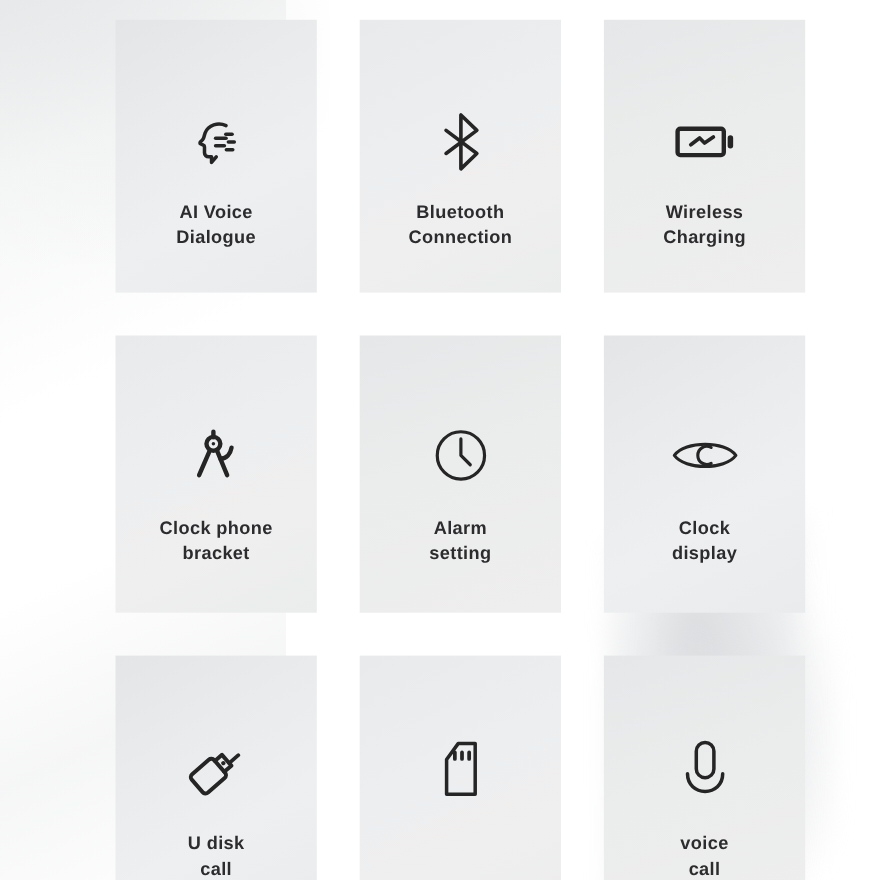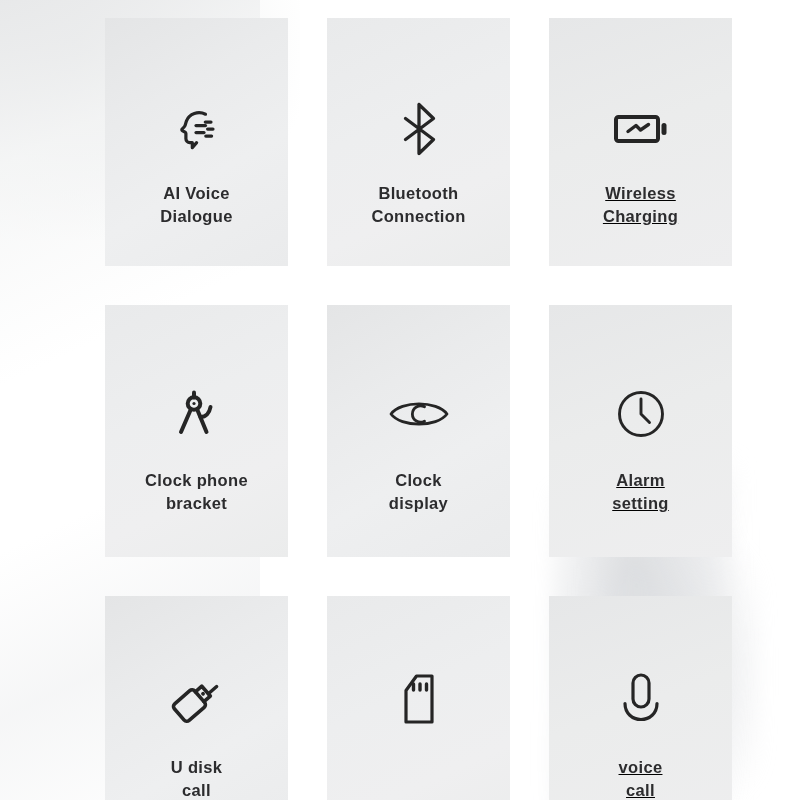--- a/index.html
+++ b/index.html
@@ -94,21 +94,20 @@
     flex-direction: column;
     align-items: center;
     justify-content: flex-start;
     overflow: hidden;
   }
   .feature-card.tone-b {
     background: linear-gradient(155deg, #e9eaeb 0%, #edeeef 40%, #efeff0 70%, #ebecec 100%);
   }
   .feature-card.tone-c {
     background: linear-gradient(160deg, #e6e7e8 0%, #ebecec 45%, #eeeeef 100%);
-    text-decoration: underline;
   }
 
   .card-icon {
     margin-top: 80px;
     height: 62px;
     display: flex;
     align-items: center;
     justify-content: center;
   }
   .row2 .card-icon { margin-top: 78px; }
@@ -189,40 +188,40 @@
         <circle cx="24" cy="16.5" r="1.6" fill="#252525" stroke="none"></circle>
         <path d="M21 22 L11 45"></path>
         <path d="M27 22 L36.5 45"></path>
         <path d="M30.5 30 C36 30 39.5 25.5 40.5 20"></path>
       </svg>
     </div>
     <div class="card-label">Clock phone
 bracket</div>
   </div>
 
+  <div class="feature-card tone-c row2">
+    <div class="card-icon">
+      <svg width="50" height="50" viewBox="0 0 50 50" fill="none" stroke="#252525" stroke-width="2.9" stroke-linecap="round" stroke-linejoin="round">
+        <circle cx="25" cy="25" r="21.5"></circle>
+        <path d="M25 10 L25 25 L33.5 33.5"></path>
+      </svg>
+    </div>
+    <div class="card-label">Alarm
+setting</div>
+  </div>
+
   <div class="feature-card row2">
     <div class="card-icon">
       <svg width="62" height="38" viewBox="0 0 62 38" fill="none" stroke="#252525" stroke-width="2.8" stroke-linecap="round" stroke-linejoin="round">
         <path d="M3 19 C13 5.5 49 5.5 59 19 C49 32.5 13 32.5 3 19 Z"></path>
         <path d="M36.5 11.8 A8.2 8.2 0 1 0 36.5 26.2"></path>
       </svg>
     </div>
     <div class="card-label">Clock
 display</div>
-  </div>
-
-  <div class="feature-card tone-c row2">
-    <div class="card-icon">
-      <svg width="50" height="50" viewBox="0 0 50 50" fill="none" stroke="#252525" stroke-width="2.9" stroke-linecap="round" stroke-linejoin="round">
-        <circle cx="25" cy="25" r="21.5"></circle>
-        <path d="M25 10 L25 25 L33.5 33.5"></path>
-      </svg>
-    </div>
-    <div class="card-label">Alarm
-setting</div>
   </div>
 
   <div class="feature-card row3">
     <div class="card-icon">
       <svg width="52" height="50" viewBox="0 0 52 50" fill="none" stroke="#252525" stroke-width="3.6" stroke-linecap="round" stroke-linejoin="round">
         <g transform="rotate(-41 26 25)">
           <rect x="2.5" y="14" width="27" height="22" rx="3.5"></rect>
           <path d="M29.5 18.5 L38 18.5 L38 31.5 L29.5 31.5"></path>
           <circle cx="34" cy="25" r="1.9" fill="#252525" stroke="none"></circle>
           <path d="M38 28.5 L49 28.5" stroke-width="3.4"></path>

